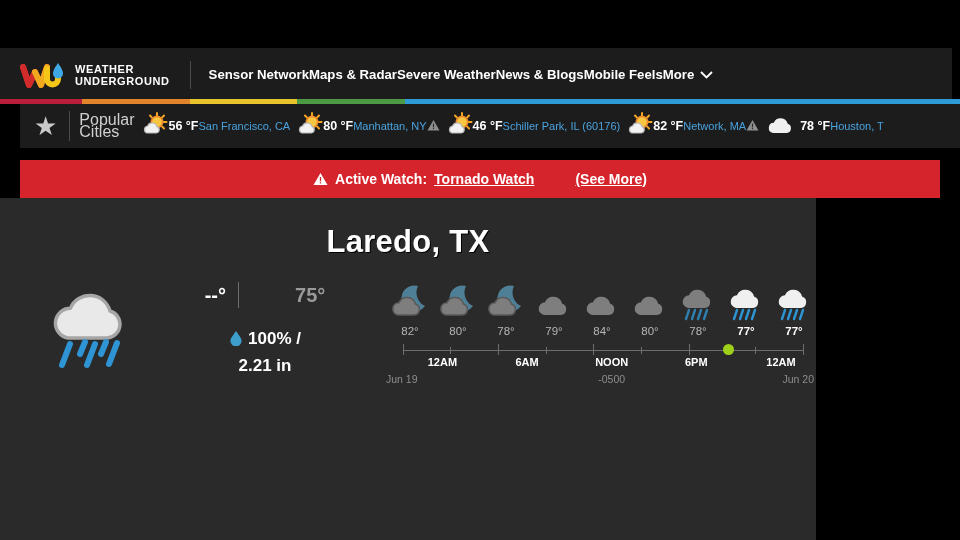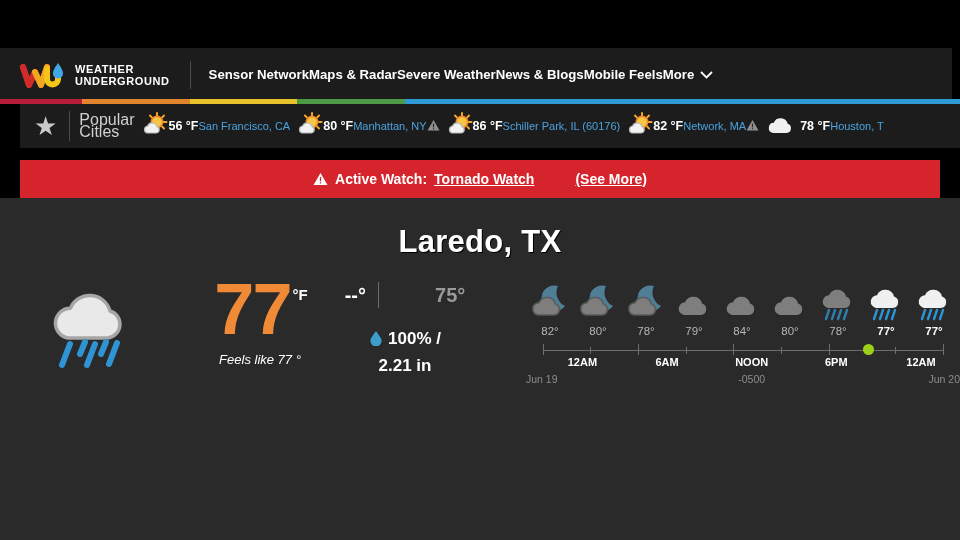--- a/index.html
+++ b/index.html
@@ -77,21 +77,21 @@
     position: absolute; left: 20px; right: 20px; top: 160px; height: 38px;
     background: #d5242c;
     display: flex; align-items: center; justify-content: center; gap: 7px;
     color: #fff; font-size: 14px; font-weight: bold;
   }
   #alert .lnk { text-decoration: underline; cursor: pointer; }
   #alert .more { font-weight: bold; text-decoration: underline; cursor: pointer; margin-left: 34px; }
 
   
   #main {
-    position: absolute; left: 0; top: 198px; width: 960px; height: 342px;
+    position: absolute; left: 0; top: 198px; width: 816px; height: 342px;
     background: #2a2a2a;
   }
   #city-title {
     text-align: center; color: #fff; font-size: 31px; font-weight: bold;
     letter-spacing: 0.3px; padding-top: 26px;
     text-shadow: 1px 1px 0 #000;
   }
 
   #cond-row {
     position: absolute; left: 0; top: 78px; width: 960px; height: 120px;
@@ -145,21 +145,21 @@
     border-radius: 50%; background: #9ed01a;
   }
   .tl-labels { position: relative; height: 15px; width: 434px; }
   .tl-labels span {
     position: absolute; color: #fff; font-size: 11px; font-weight: bold;
     transform: translateX(-50%); white-space: nowrap;
   }
   .tl-meta { position: relative; height: 14px; width: 434px; margin-top: 2px; }
   .tl-meta span { position: absolute; color: #8d8d8d; font-size: 10.5px; white-space: nowrap; }
   .tl-meta .mid { transform: translateX(-50%); }
-  .tl-meta .right { right: 0; }
+  .tl-meta .right { right: 6px; }
 </style>
 </head>
 <body>
 
 <div id="page">
 
   <div class="band" id="topnav">
     <div class="logo-wrap">
       <span class="logo-mark">
         <svg width="48" height="32" viewBox="0 0 48 32">
@@ -261,21 +261,21 @@
             <line x1="15" y1="2" x2="15" y2="5"></line>
               <line x1="22" y1="4.5" x2="20" y2="6.6"></line>
             <line x1="24.5" y1="11" x2="21.5" y2="11"></line>
               <line x1="22" y1="17.5" x2="20" y2="15.4"></line>
             <line x1="8" y1="4.5" x2="10" y2="6.6"></line>
           </g>
           <circle cx="15" cy="11" r="5.6" fill="#f7c642" stroke="#f08a2c" stroke-width="1.6"></circle>
           <path d="M5 22 a3.6 3.6 0 0 1 0.6 -7 a5 5 0 0 1 9.4 0.6 a3.3 3.3 0 0 1 -0.6 6.4 Z" fill="#f2f2f2" stroke="#b8b8b8" stroke-width="1.2"></path>
         </svg>
       </span>
-      <span class="temp">86 °F</span>
+      <span class="temp">46 °F</span>
       <span class="name">Schiller Park, IL (60176)</span>
     </div>
     <div class="city">
       <span class="ico">
         <svg width="26" height="26" viewBox="0 0 26 26">
           <g stroke="#f5a623" stroke-width="2" stroke-linecap="round">
             <line x1="15" y1="2" x2="15" y2="5"></line>
               <line x1="22" y1="4.5" x2="20" y2="6.6"></line>
             <line x1="24.5" y1="11" x2="21.5" y2="11"></line>
               <line x1="22" y1="17.5" x2="20" y2="15.4"></line>
@@ -332,24 +332,20 @@
               <line x1="28" y1="64" x2="20" y2="85"></line>
               <line x1="43" y1="62" x2="38" y2="74"></line>
               <line x1="53" y1="64" x2="45" y2="85"></line>
               <line x1="64" y1="62" x2="59" y2="74"></line>
               <line x1="75" y1="63" x2="67" y2="84"></line>
             </g>
           </svg>
         </span>
       </div>
 
-      <div class="col-temp">
-        <span class="big-temp">77</span><span class="unit">°F</span>
-        <div class="feels">Feels like 77 °</div>
-      </div>
 
       <div class="col-hilo">
         <div class="hilo">
           <span>--°</span>
           <span class="vdiv"></span>
           <span class="lo">75°</span>
         </div>
         <div class="precip">
           <span class="drop">
             <svg width="14" height="16" viewBox="0 0 14 16">

